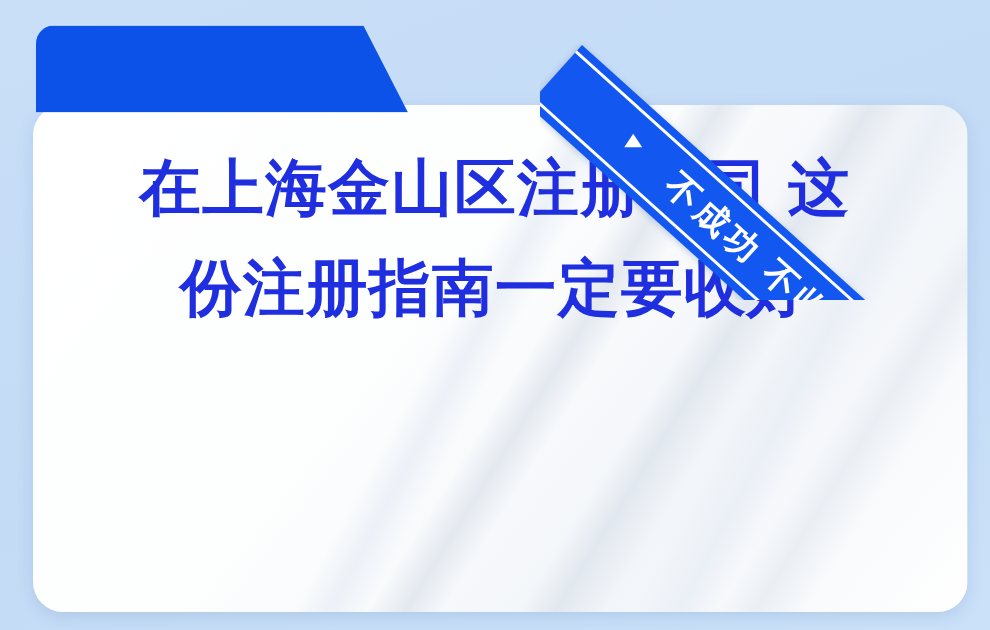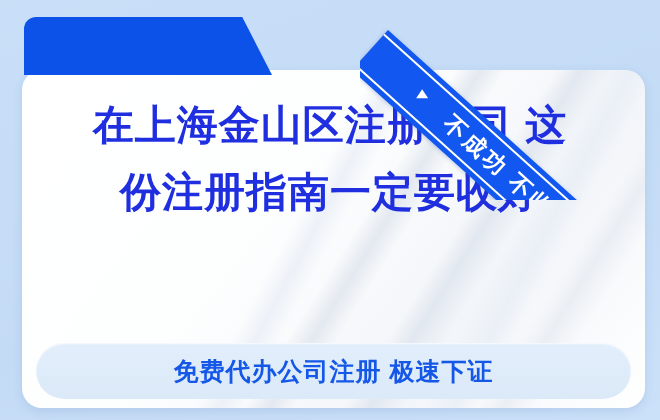--- a/index.html
+++ b/index.html
@@ -199,23 +199,20 @@
   </div>
 
   <div class="brand-tab"></div>
   <div class="brand-tab-label">上海壹隆</div>
 
   <div class="headline">
     <div class="line1">在上海金山区注册公司 这</div>
     <div class="line2">份注册指南一定要收好</div>
   </div>
 
-  <div class="footer-pill">
-    <div class="footer-pill-label">免费代办公司注册 极速下证</div>
-  </div>
 
   <div class="ribbon-wrap">
     <div class="ribbon">
       <span class="ribbon-marker"></span>
       <span class="ribbon-label">不成功  不收费</span>
     </div>
   </div>
 
 </div>
 

